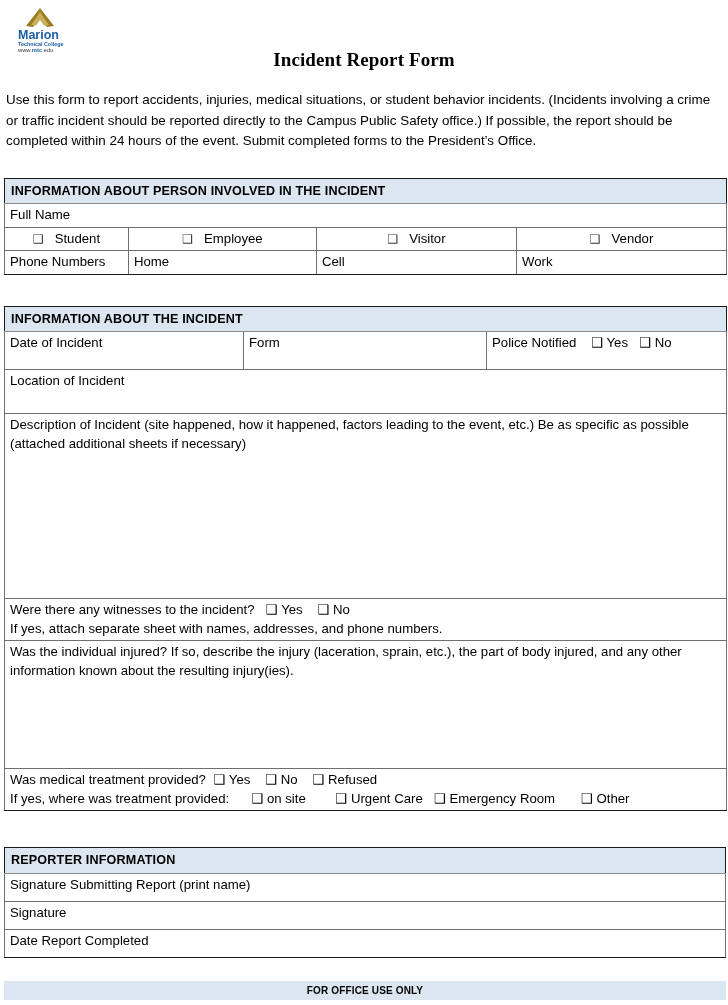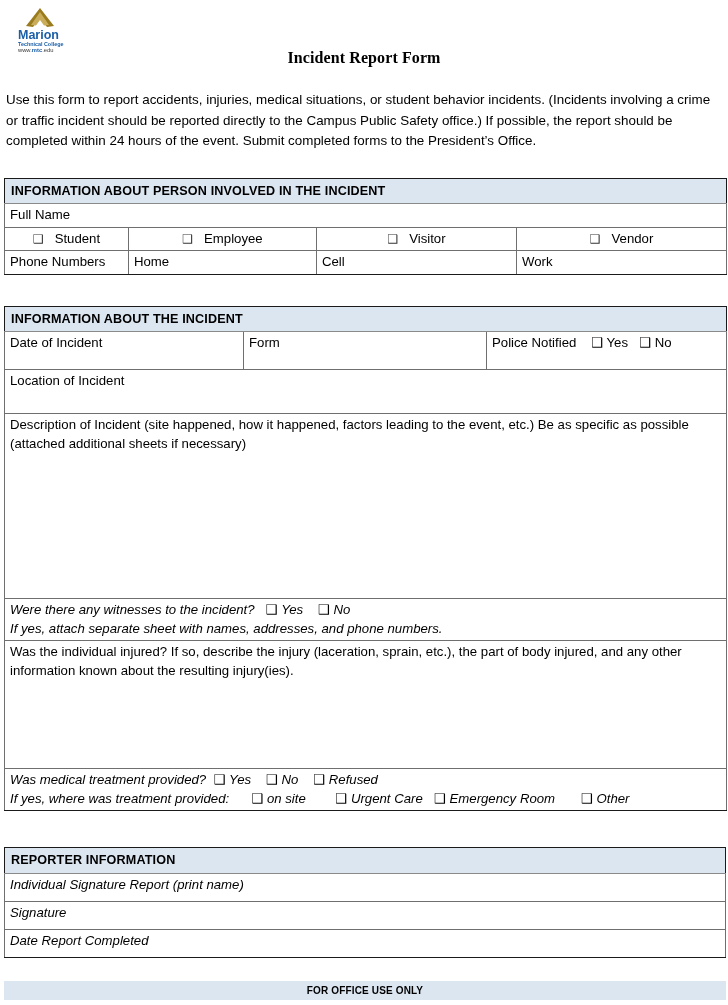--- a/index.html
+++ b/index.html
@@ -37,21 +37,21 @@
   .logo svg { display: block; }
 
   .doc-title {
     position: absolute;
     left: 0;
     right: 0;
     top: 49px;
     text-align: center;
     font-family: "Liberation Serif", serif;
     font-weight: bold;
-    font-size: 16px;
+    font-size: 19px;
     letter-spacing: 0.1px;
   }
 
   
   .intro {
     margin: 0 8px 0 6px;
     font-size: 13.4px;
     line-height: 20.5px;
     padding-top: 8px;
   }
@@ -93,21 +93,21 @@
     line-height: 1;
   }
   .cb-thin {
     font-family: "DejaVu Sans", sans-serif;
     font-size: 12px;
     color: #333;
   }
   .center { text-align: center; }
 
   .row-h21 { height: 21px; }
-  .row-h28 { height: 28px; font-style: italic; }
+  .row-h28 { height: 28px; }
   .row-h38 { height: 38px; }
   .row-h44 { height: 44px; }
 
   
   .office-band {
     width: 722px;
     margin: 0 0 0 4px;
     background: #dce6f1;
     text-align: center;
     font-weight: bold;
@@ -262,21 +262,21 @@
   </table>
 
   <div class="gap-23"></div>
 
   <table class="block">
     <tbody>
       <tr class="sec-head">
         <td>REPORTER INFORMATION</td>
       </tr>
       <tr class="row-h28">
-        <td>Individual Signature Report (print name)</td>
+        <td>Signature Submitting Report (print name)</td>
       </tr>
       <tr class="row-h28">
         <td class="outer-t">Signature</td>
       </tr>
       <tr class="row-h28">
         <td class="outer-b">Date Report Completed</td>
       </tr>
     </tbody>
   </table>
 

